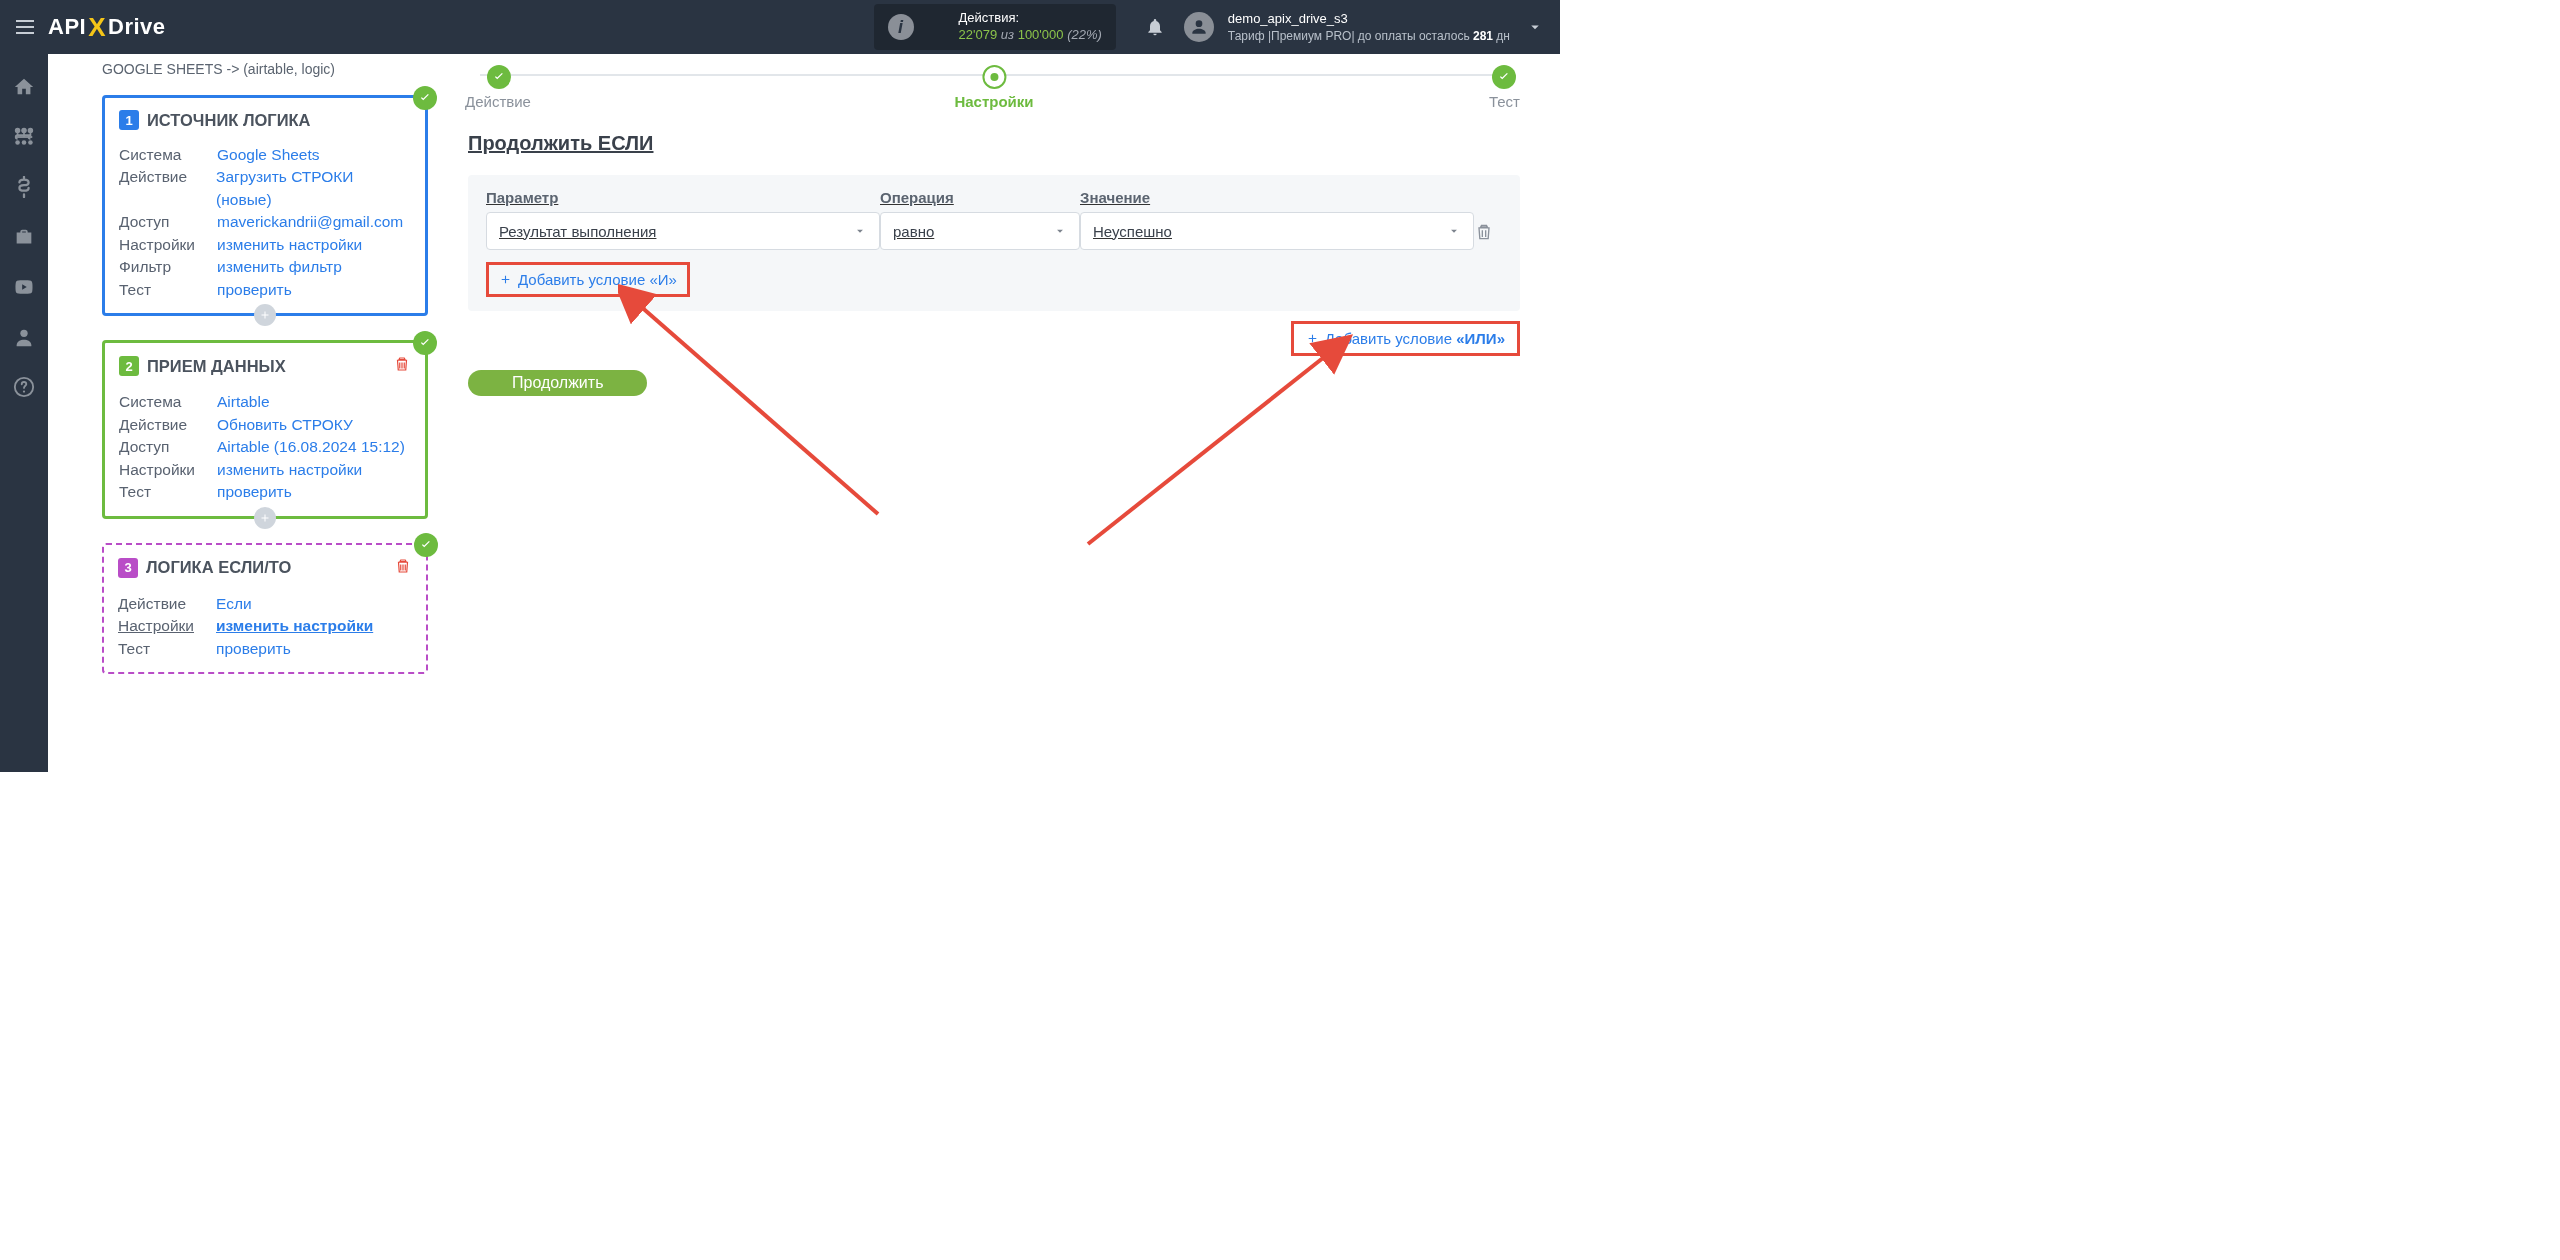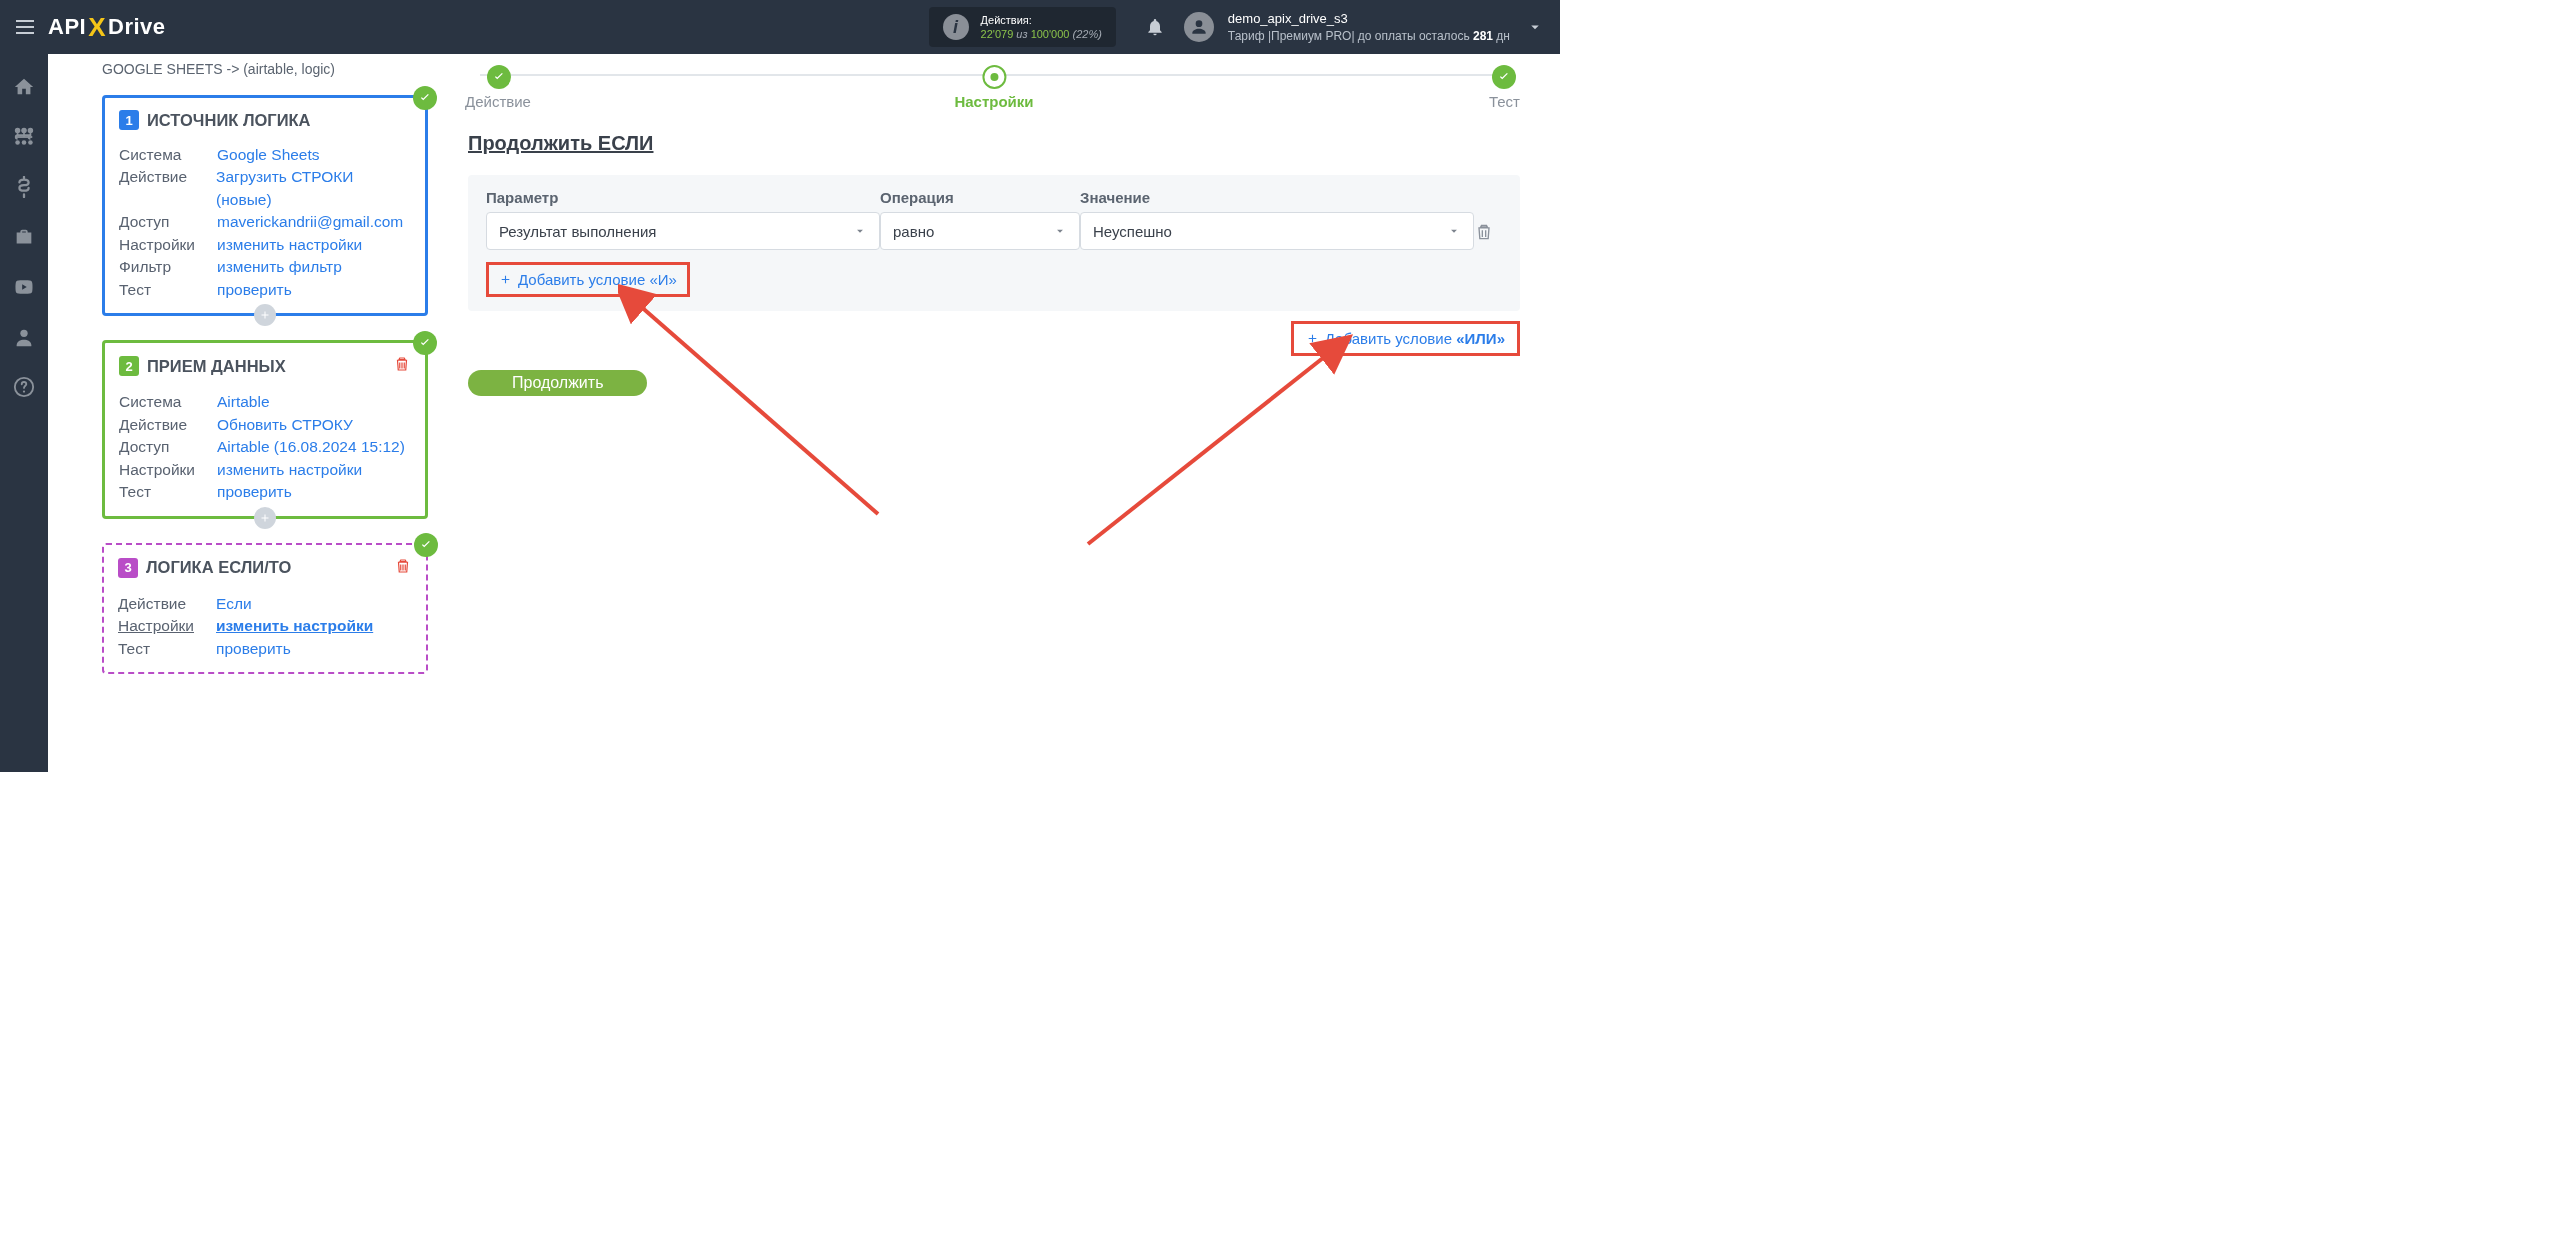--- a/index.html
+++ b/index.html
@@ -12,21 +12,21 @@
   .topbar { height: 54px; background: #2a3442; display: flex; align-items: center; color: #fff; padding: 0 10px; }
   .hamburger { width: 30px; height: 30px; display:flex; align-items:center; justify-content:center; cursor:pointer; }
   .hamburger-lines { width:18px; height:2px; background:#c7cdd5; position:relative; }
   .hamburger-lines::before,.hamburger-lines::after{content:"";position:absolute;left:0;width:18px;height:2px;background:#c7cdd5;}
   .hamburger-lines::before{top:-6px}.hamburger-lines::after{top:6px}
   .logo { font-weight: bold; font-size: 22px; margin-left: 8px; letter-spacing: .5px; display:flex; align-items:center;}
   .logo .x { color: #f5c518; font-weight:900; font-size:26px; padding:0 2px;}
   .spacer { flex: 1; }
   .actions-box { background: rgba(0,0,0,.25); border-radius: 4px; padding: 6px 14px; display:flex; align-items:center; gap:12px; margin-right:20px;}
   .info-icon { width: 26px; height: 26px; border-radius: 50%; background:#8a8f97; display:flex;align-items:center;justify-content:center;font-weight:bold;font-style:italic;color:#2a3442;font-size:18px;}
-  .actions-text { font-size: 11px; line-height: 1.3; }
+  .actions-text { font-size: 13px; line-height: 1.3; margin-left: 33px; }
   .green-num { color: #8bc34a; }
   .gray-it { color:#a3a9b2; font-style:italic;}
   .bell { width:38px; display:flex;justify-content:center; cursor:pointer;}
   .user-block { display:flex; align-items:center; gap:14px; margin-left:10px; margin-right:10px;}
   .avatar-icon { width:30px;height:30px;border-radius:50%;background:#8a8f97;display:flex;align-items:center;justify-content:center;}
   .user-text { font-size: 13px; line-height:1.35;}
   .user-text .sub { color:#b8c0ca; font-size:12px;}
   .user-text .bold { color:#fff; font-weight:bold;}
   .chev-wrap { width:30px; display:flex; justify-content:center; cursor:pointer;}
   
@@ -74,21 +74,21 @@
   .step-label { font-size:15px; color:#8a919b;}
   .step-label.active { color:#6dbb3f; font-weight:600;}
   .step.left{margin-right:auto; text-align:left;}
   .step.left .step-label{margin-left:-3px;}
   .step.right{margin-left:auto; text-align:right;}
   .step.center{position:absolute; left:50%; transform:translateX(-50%);}
   
   .section-h { font-size:20px; font-weight:bold; color:#3a414b; text-decoration:underline; margin-bottom:20px;}
   
   .filter-box { background:#f5f7f9; border-radius:4px; padding:14px 18px;}
-  .filter-row { display:flex; }
+  .filter-row { display:flex; text-decoration:underline;}
   .field-col { flex:1; display:flex; flex-direction:column;}
   .field-col.op { flex:0 0 200px;}
   .field-label { font-size:15px; font-weight:600; color:#5b6470; margin-bottom:6px;}
   .select-box { height:38px; background:#fff; border:1px solid #d6dbe1; border-radius:4px; display:flex; align-items:center; padding:12px 12px; justify-content:space-between; cursor:pointer; font-size:15px; color:#3a414b;}
   .select-box svg{width:14px;height:14px;fill:#7d848e;}
   .del-col { width:28px; display:flex; align-items:flex-end; padding-bottom:8px;}
   .del-col svg{width:20px;height:20px;fill:#8a919b;cursor:pointer;}
   .add-and { display:inline-flex; align-items:center; gap:6px; border:3px solid #e64a3b; padding:6px 10px; margin-top:12px; color:#2b7de9; cursor:pointer; font-size:15px;}
   .add-and svg{width:13px;height:13px;fill:#2b7de9;}
   .add-or-wrap { display:flex; justify-content:flex-end; margin-top:10px;}

